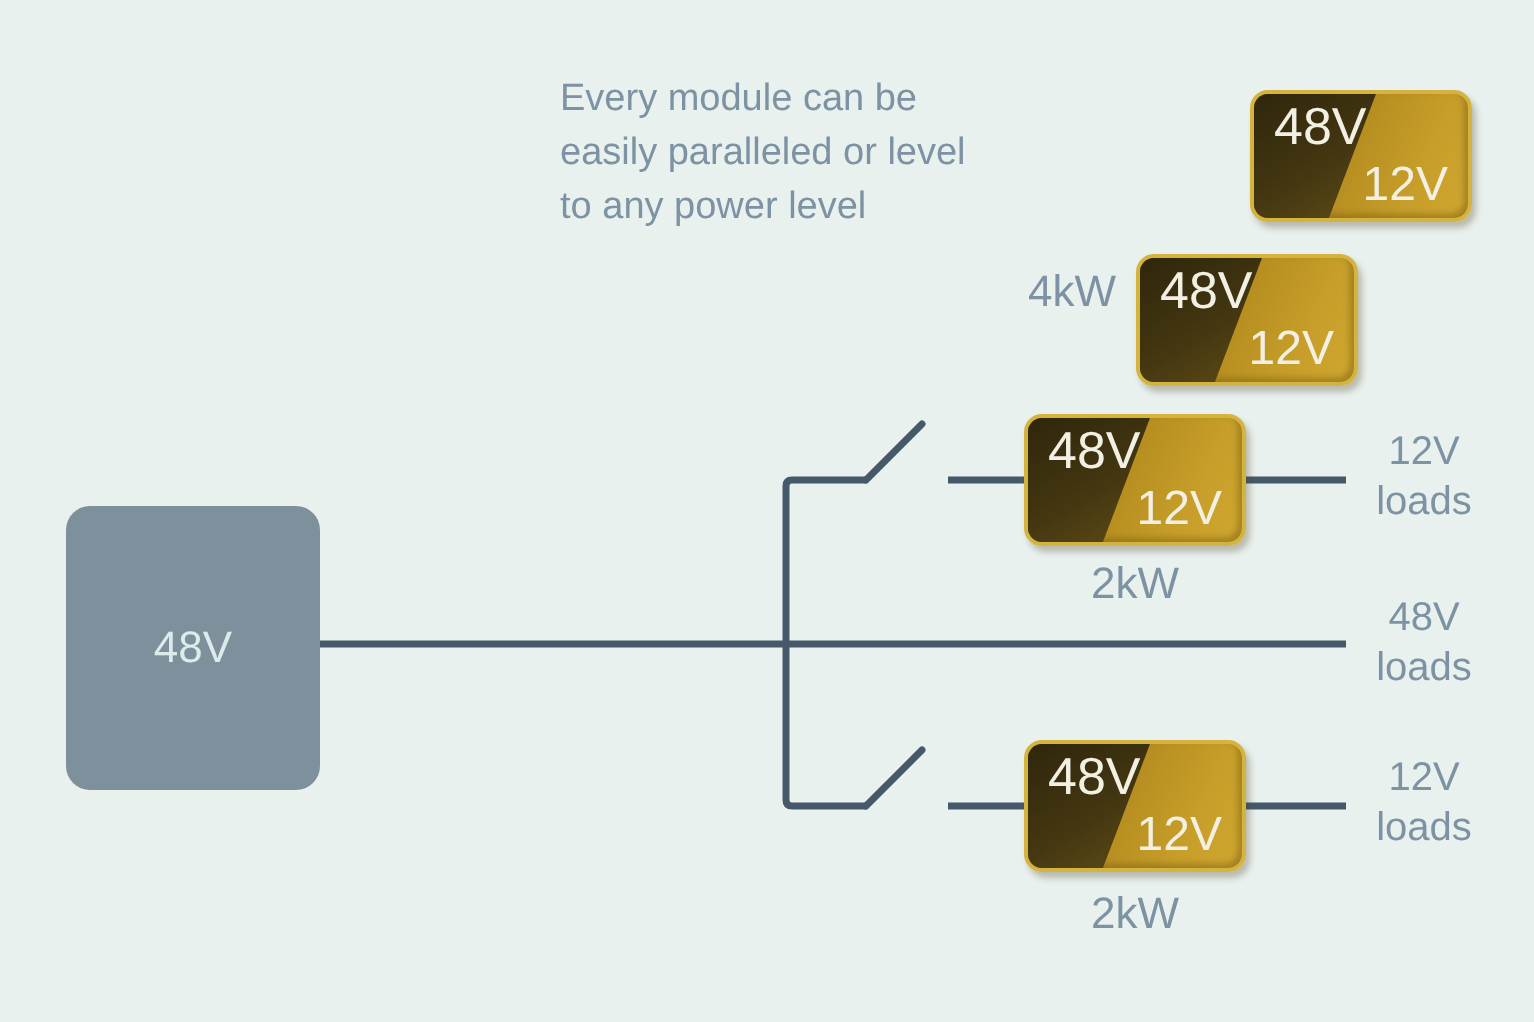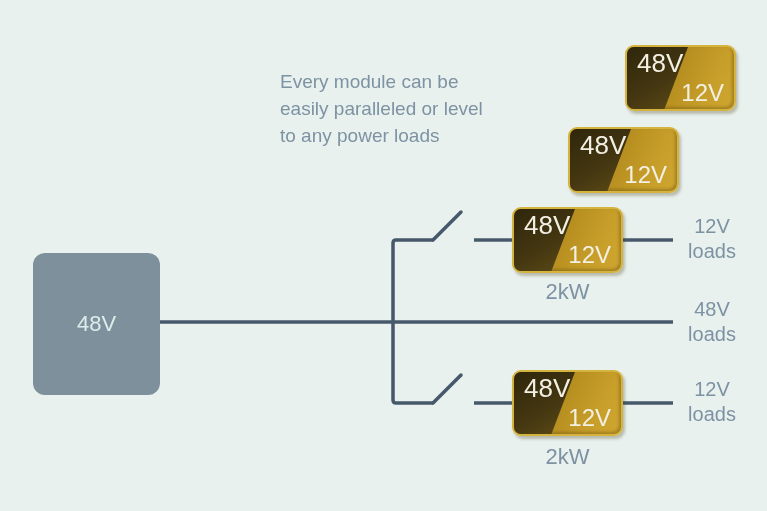--- a/index.html
+++ b/index.html
@@ -11,21 +11,21 @@
     position:relative;
     width:767px;height:511px;
     background:var(--background,#e9f1ef);
     overflow:hidden;
   }
   .wires{position:absolute;left:0;top:0;}
   .wires path{stroke:var(--wire,#46596b);stroke-width:3.5;fill:none;stroke-linejoin:round;}
   .wires path.blade{stroke-linecap:round;}
 
   .note{
-    position:absolute;left:280px;top:68px;
+    position:absolute;left:280px;top:36px;
     color:var(--label,#7d92a2);
     font-size:19px;line-height:27px;white-space:nowrap;
   }
 
   .battery{
     position:absolute;left:33px;top:253px;width:127px;height:142px;
     background:var(--battery-fill,#7e909c);
     border-radius:12px;
     display:flex;flex-direction:column;align-items:center;justify-content:center;
     color:var(--battery-text,#ddecea);
@@ -87,38 +87,39 @@
     <path d="M474 240 H512"></path>
     <path d="M623 240 H673"></path>
     <path class="blade" d="M433 403 L461 375"></path>
     <path d="M474 403 H512"></path>
     <path d="M623 403 H673"></path>
   </svg>
 
   <div class="note">
     <div>Every module can be</div>
     <div>easily paralleled or level</div>
-    <div>to any power loads</div>
+    <div>to any power level</div>
   </div>
 
   <div class="battery">
     <div>48V</div>
   </div>
 
   <div class="module m1">
     <div class="facet"></div>
     <span class="vin">48V</span>
     <span class="vout">12V</span>
   </div>
 
   <div class="module m2">
     <div class="facet"></div>
     <span class="vin">48V</span>
     <span class="vout">12V</span>
   </div>
+  <div class="plabel pl2">4kW</div>
 
   <div class="module m3">
     <div class="facet"></div>
     <span class="vin">48V</span>
     <span class="vout">12V</span>
   </div>
   <div class="plabel pl3">2kW</div>
 
   <div class="module m4">
     <div class="facet"></div>

